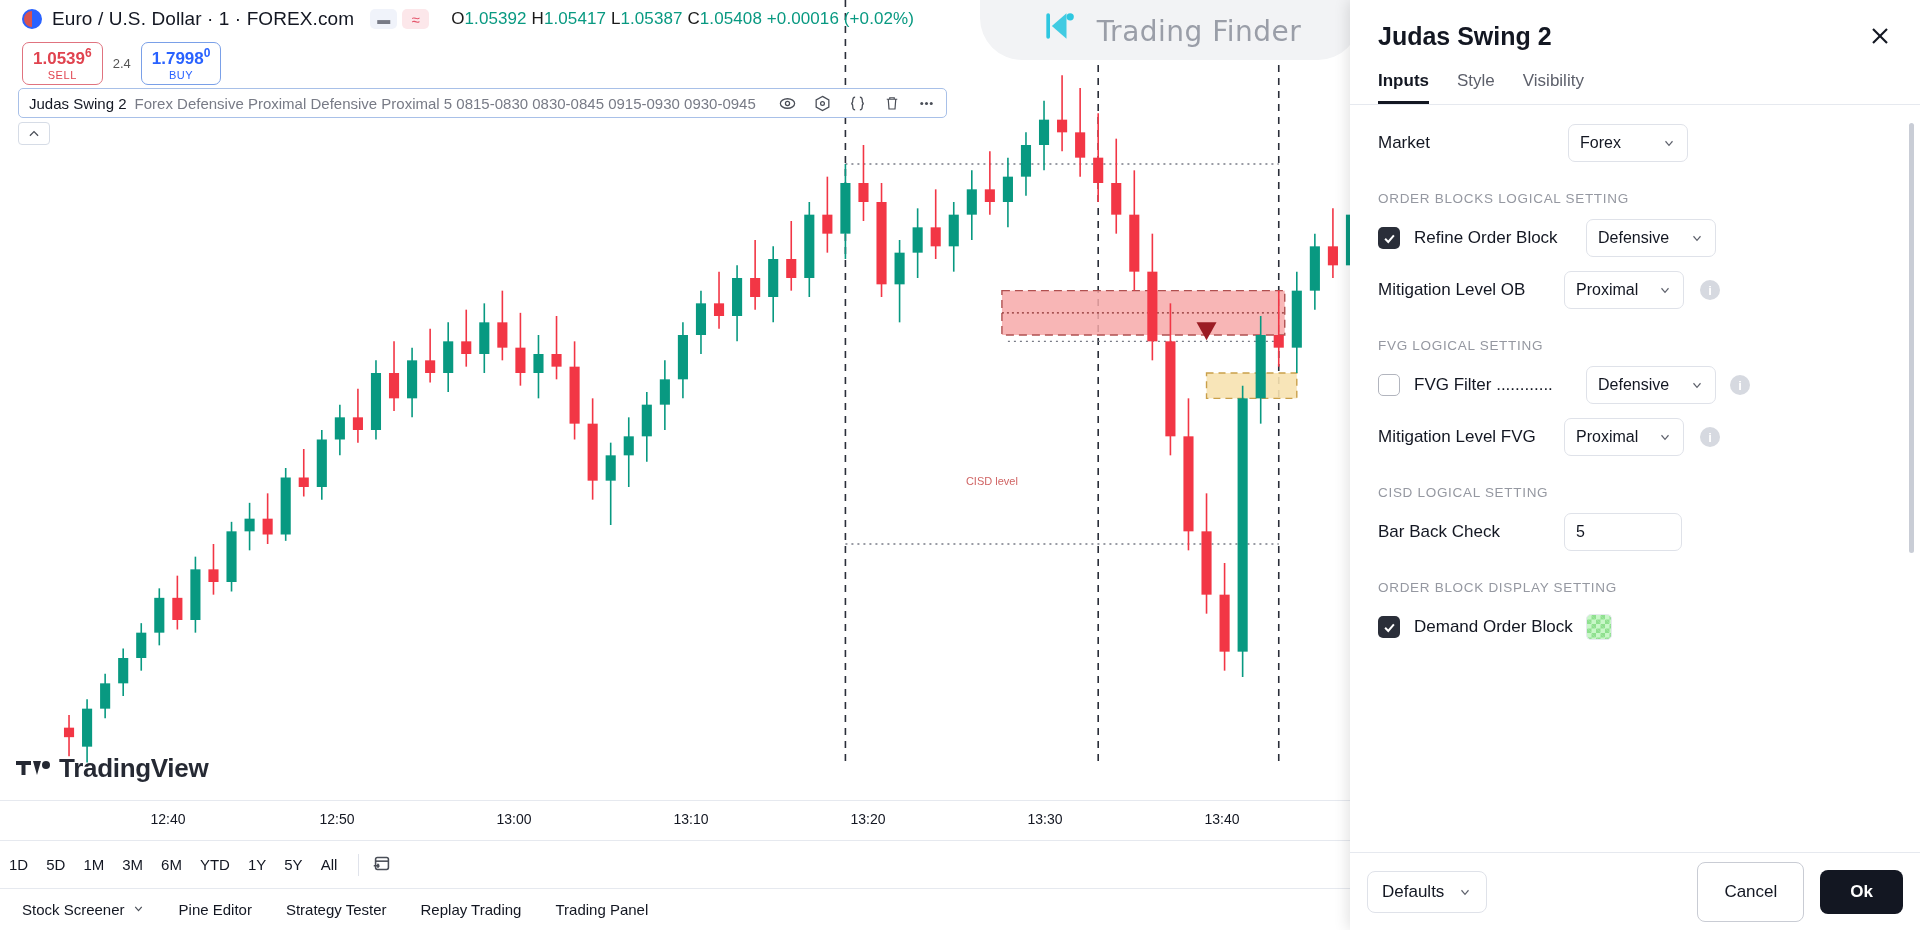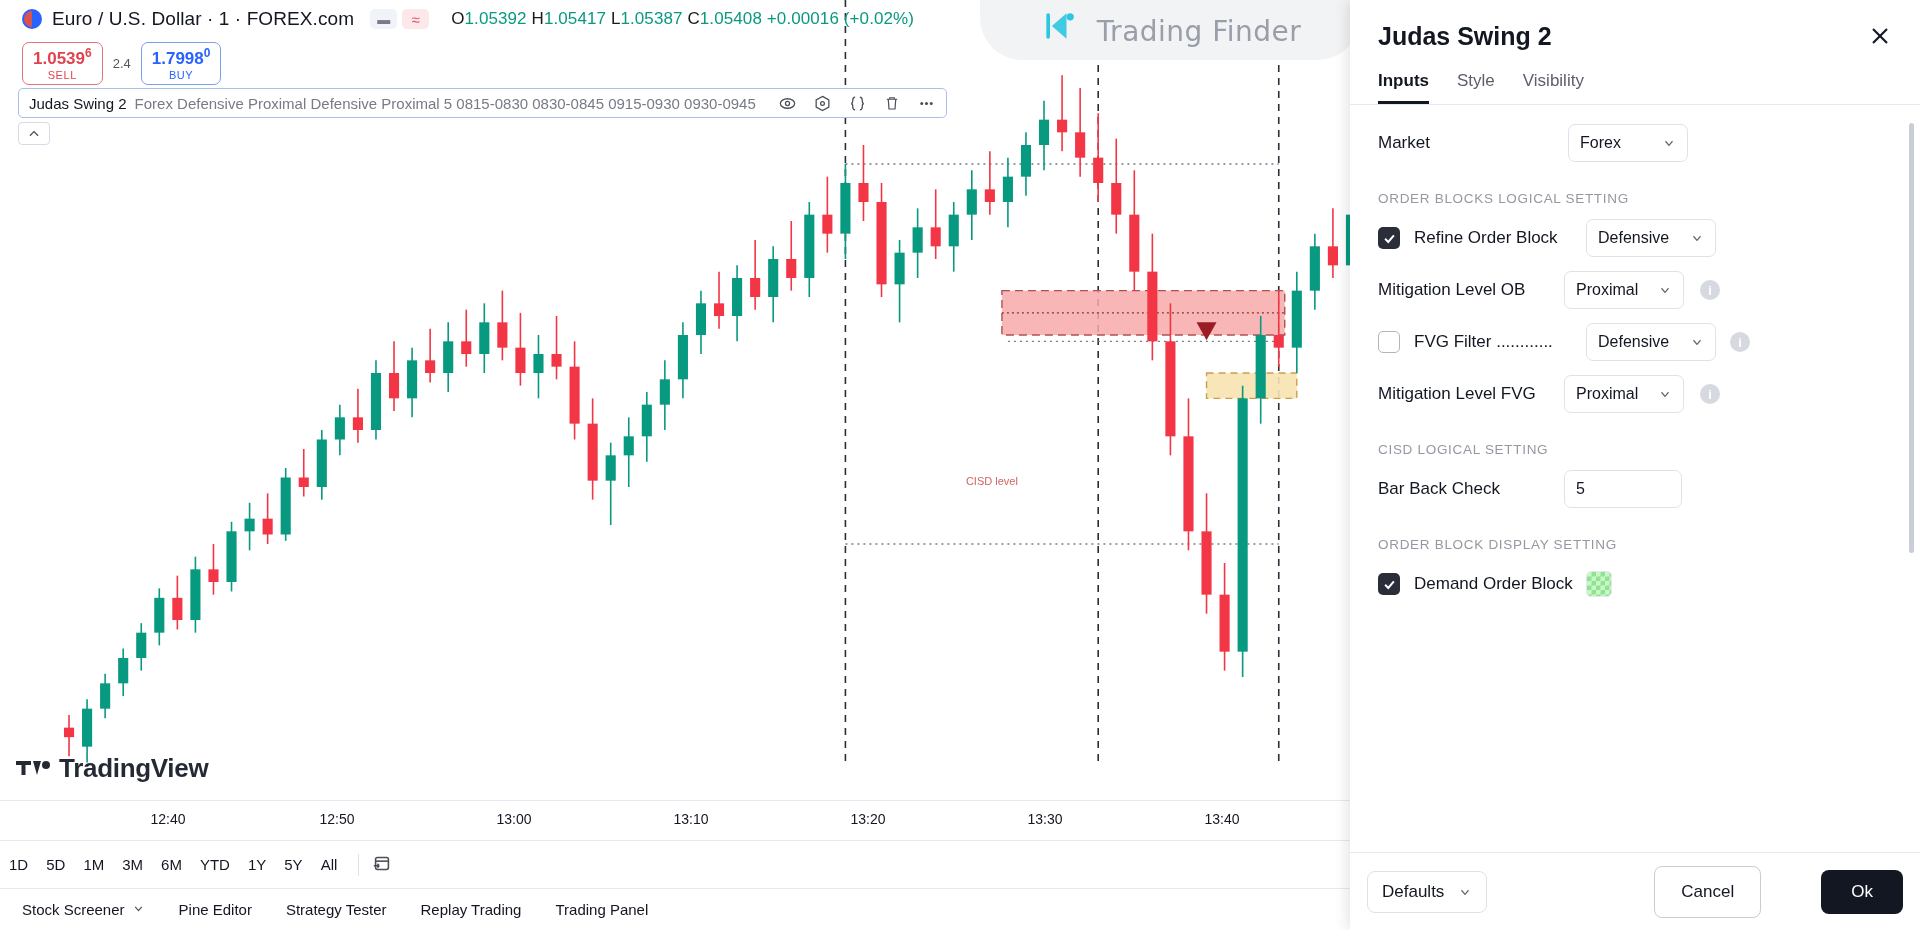--- a/index.html
+++ b/index.html
@@ -120,22 +120,22 @@
   .swatch { width:26px; height:26px; border-radius:5px; border:1px solid #e6e9ef;
      background-image:
        linear-gradient(45deg,#8fe08f 25%,transparent 25%,transparent 75%,#8fe08f 75%),
        linear-gradient(45deg,#8fe08f 25%,transparent 25%,transparent 75%,#8fe08f 75%);
      background-size:9px 9px; background-position:0 0,4.5px 4.5px; background-color:#c8f7c8; }
 
   .dlg-foot { height:78px; border-top:1px solid #e6e9ef; display:flex; align-items:center;
      justify-content:space-between; padding:0 17px; }
   .btn { border-radius:8px; font-size:17px; display:flex; align-items:center; justify-content:center; }
   .btn.defaults { border:1px solid #dfe2e9; height:42px; padding:0 14px; gap:14px; color:#131722; }
-  .btn.cancel { border:1px solid #c9ccd4; height:52px; padding:0 26px; color:#131722; font-weight:500;}
-  .btn.ok { background:#131722; color:#fff; height:44px; padding:0 30px; font-weight:400;margin-left:44px; }
+  .btn.cancel { border:1px solid #c9ccd4; height:60px; padding:0 26px; color:#131722; font-weight:500;}
+  .btn.ok { background:#131722; color:#fff; height:44px; padding:0 30px; font-weight:700; }
   .foot-right { display:flex; align-items:center; gap:16px; }
 </style>
 </head>
 <body>
 
 <div class="app">
 
   <div class="chart-area">
 
     <svg id="chart-svg" width="1840" height="800" viewBox="0 0 1840 800" style="position:absolute;left:0;top:0;">
@@ -664,20 +664,21 @@
         <span class="lab" style="width:186px;">Mitigation Level OB</span>
         <span class="sel" style="width:120px;">
           <span class="cv">Proximal</span>
           <svg class="chev" viewBox="0 0 24 24" fill="none" stroke="currentColor" stroke-width="2">
               <polyline points="6,9 12,16 18,9"></polyline>
             </svg>
         </span>
         <span class="info" style="margin-left:16px;">i</span>
       </div>
 
+      <div class="group-title">FVG LOGICAL SETTING</div>
 
       <div class="row">
         <span class="cb off"></span>
         <span class="lab" style="margin-left:14px;width:172px;">FVG Filter ............</span>
         <span class="sel" style="width:130px;">
           <span class="cv">Defensive</span>
           <svg class="chev" viewBox="0 0 24 24" fill="none" stroke="currentColor" stroke-width="2">
               <polyline points="6,9 12,16 18,9"></polyline>
             </svg>
         </span>

